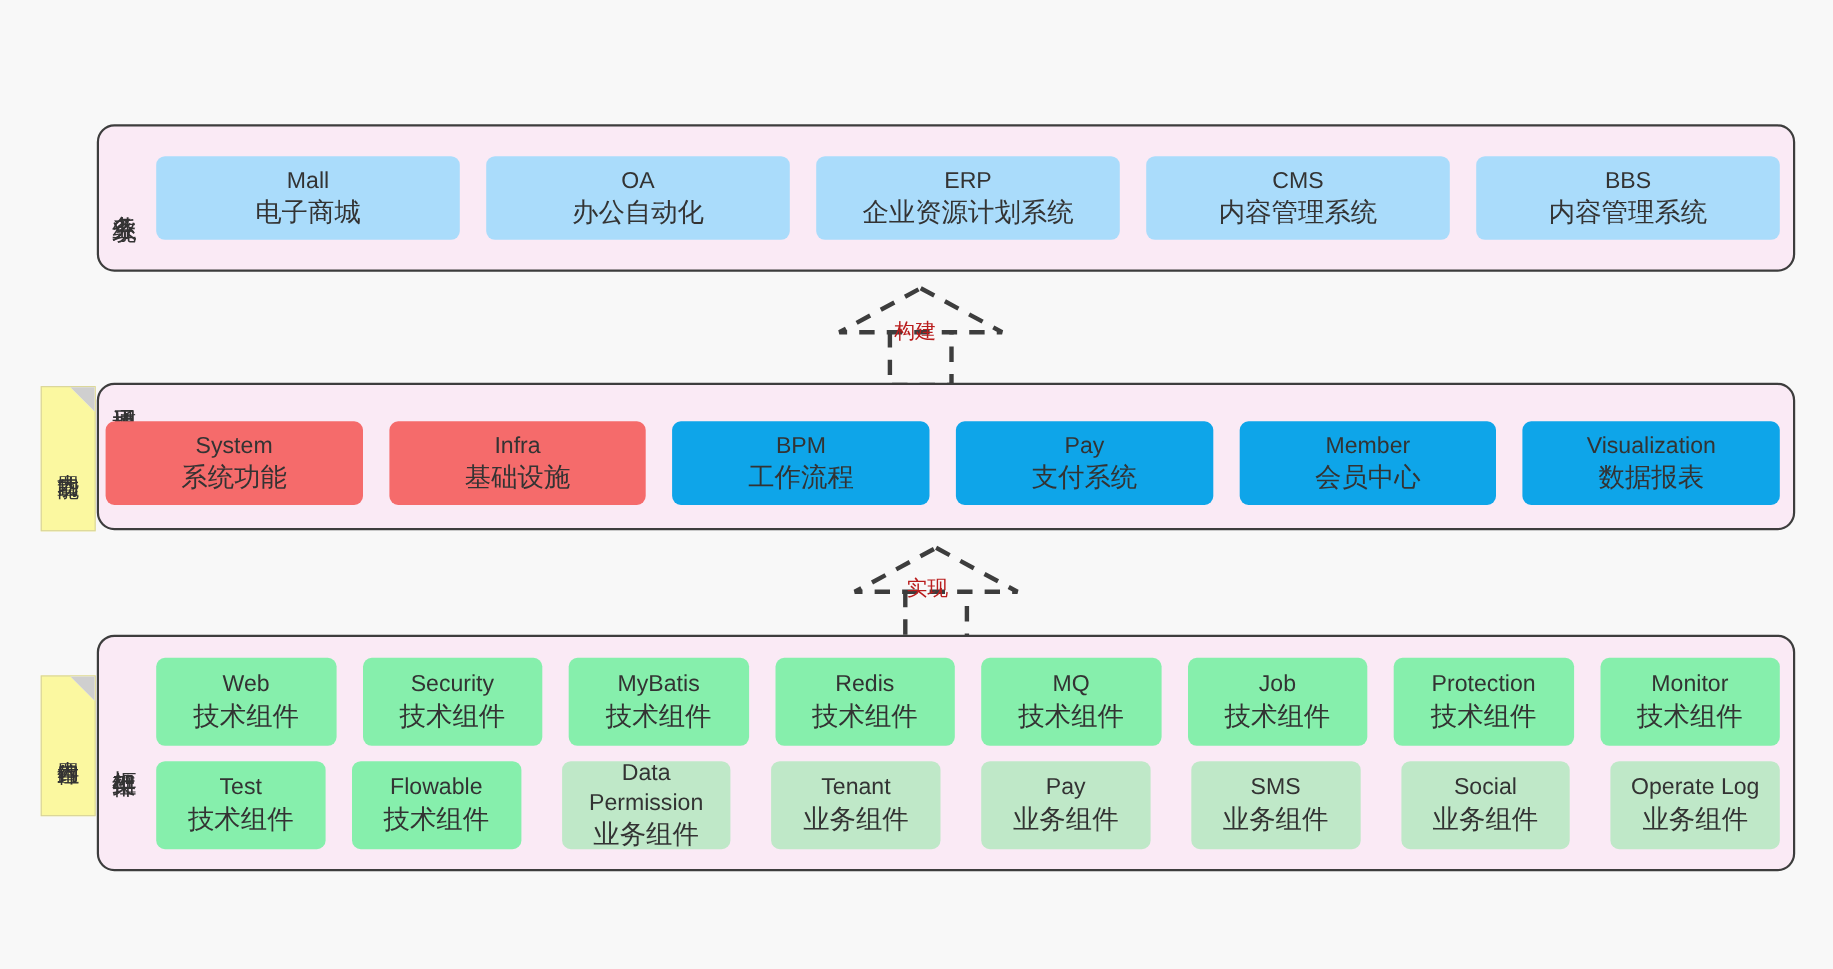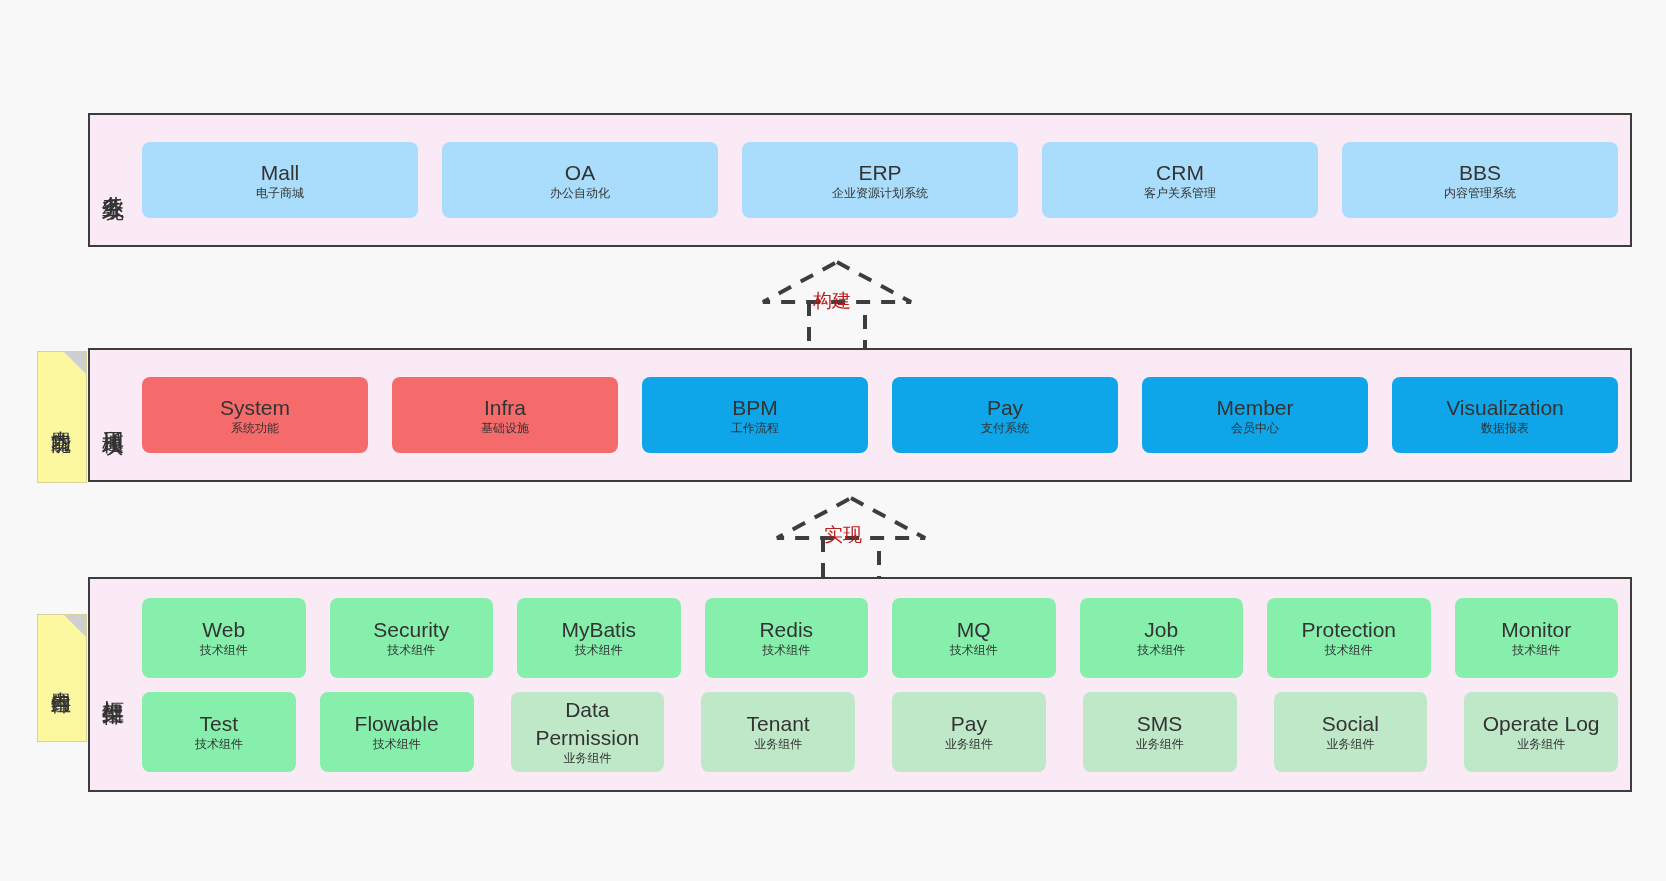--- a/index.html
+++ b/index.html
@@ -23,21 +23,21 @@
     width: 1666px;
     height: 881px;
   }
 
   
   .layer {
     position: absolute;
     box-sizing: border-box;
     background: #faeaf5;
     border: 2px solid #3d3d3d;
-    border-radius: 0;
+    border-radius: 16px;
     display: flex;
     align-items: stretch;
   }
 
   .layer-title {
     flex: 0 0 auto;
     width: 46px;
     display: flex;
     align-items: center;
     justify-content: center;
@@ -73,33 +73,33 @@
     display: flex;
     flex-direction: column;
     align-items: center;
     justify-content: center;
     text-align: center;
     font-size: 21px;
     line-height: 1.3;
     color: #333333;
     padding: 6px 4px;
   }
-  .card .l2 { font-size: 12px; }
+  .card .l2 { font-size: 24px; }
 
   .c-blue       { background: #aadcfb; }
   .c-red        { background: #f56b6b; }
   .c-pink       { background: #0ea5e9; }
   .c-green      { background: #86efac; }
   .c-lightgreen { background: #bfe8c8; margin-left: 13px; }
 
   
   #layer-business { left: 88px;  top: 113px; width: 1544px; height: 134px; }
   #layer-business .card { height: 76px; }
 
-  #layer-common   { left: 88px;  top: 348px; width: 1544px; height: 134px; }
+  #layer-common   { left: 88px;  top: 348px; width: 1544px; height: 134px; flex-direction: column; }
   #layer-common .card { height: 76px; }
 
   #layer-framework{ left: 88px;  top: 577px; width: 1544px; height: 215px; }
   #layer-framework .card { height: 80px; }
 
   
   .note {
     position: absolute;
     box-sizing: border-box;
     background: #fbf8a0;
@@ -167,22 +167,22 @@
         </div>
         <div class="card c-blue">
           <span class="l1">OA</span>
           <span class="l2">办公自动化</span>
         </div>
         <div class="card c-blue">
           <span class="l1">ERP</span>
           <span class="l2">企业资源计划系统</span>
         </div>
         <div class="card c-blue">
-          <span class="l1">CRM</span>
-          <span class="l2">客户关系管理</span>
+          <span class="l1">CMS</span>
+          <span class="l2">内容管理系统</span>
         </div>
         <div class="card c-blue">
           <span class="l1">BBS</span>
           <span class="l2">内容管理系统</span>
         </div>
       </div>
     </div>
   </div>
 
   <div class="uml-arrow" id="arrow-build">

